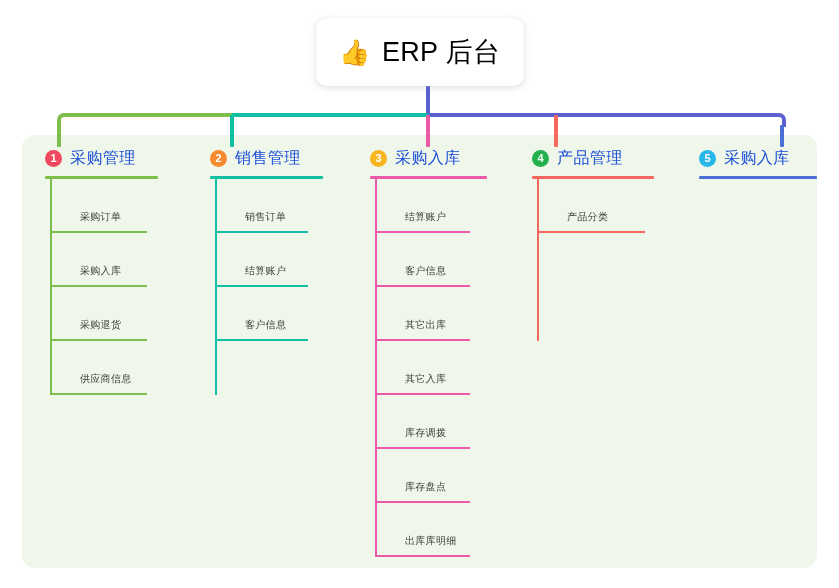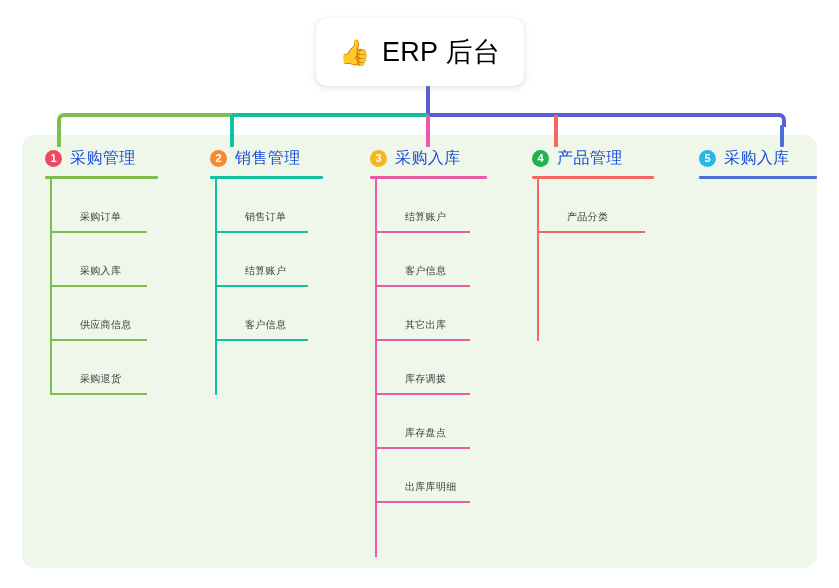--- a/index.html
+++ b/index.html
@@ -205,25 +205,25 @@
           <div class="spine" style="background: rgb(125, 190, 76); height: 216px;"></div>
           <div class="leaf">
             <div class="leaf-label">采购订单</div>
             <div class="leaf-rule" style="background: rgb(125, 190, 76); width: 97px;"></div>
           </div>
           <div class="leaf">
             <div class="leaf-label">采购入库</div>
             <div class="leaf-rule" style="background: rgb(125, 190, 76); width: 97px;"></div>
           </div>
           <div class="leaf">
+            <div class="leaf-label">采购退货</div>
+            <div class="leaf-rule" style="background: rgb(125, 190, 76); width: 97px;"></div>
+          </div>
+          <div class="leaf">
             <div class="leaf-label">供应商信息</div>
-            <div class="leaf-rule" style="background: rgb(125, 190, 76); width: 97px;"></div>
-          </div>
-          <div class="leaf">
-            <div class="leaf-label">采购退货</div>
             <div class="leaf-rule" style="background: rgb(125, 190, 76); width: 97px;"></div>
           </div>
         </div>
       </div>
       <div class="column" style="left: 198px; width: 145px;">
         <div class="col-head">
           <span class="badge" style="background: rgb(247, 138, 46);">2</span>
           <span class="col-title">销售管理</span>
         </div>
         <div class="col-rule" style="background: rgb(17, 191, 163); width: 113px; margin-left: 12px;"></div>
@@ -257,20 +257,24 @@
           </div>
           <div class="leaf">
             <div class="leaf-label">客户信息</div>
             <div class="leaf-rule" style="background: rgb(234, 90, 168); width: 95px;"></div>
           </div>
           <div class="leaf">
             <div class="leaf-label">其它出库</div>
             <div class="leaf-rule" style="background: rgb(234, 90, 168); width: 95px;"></div>
           </div>
           <div class="leaf">
+            <div class="leaf-label">其它入库</div>
+            <div class="leaf-rule" style="background: rgb(234, 90, 168); width: 95px;"></div>
+          </div>
+          <div class="leaf">
             <div class="leaf-label">库存调拨</div>
             <div class="leaf-rule" style="background: rgb(234, 90, 168); width: 95px;"></div>
           </div>
           <div class="leaf">
             <div class="leaf-label">库存盘点</div>
             <div class="leaf-rule" style="background: rgb(234, 90, 168); width: 95px;"></div>
           </div>
           <div class="leaf">
             <div class="leaf-label">出库库明细</div>
             <div class="leaf-rule" style="background: rgb(234, 90, 168); width: 95px;"></div>

